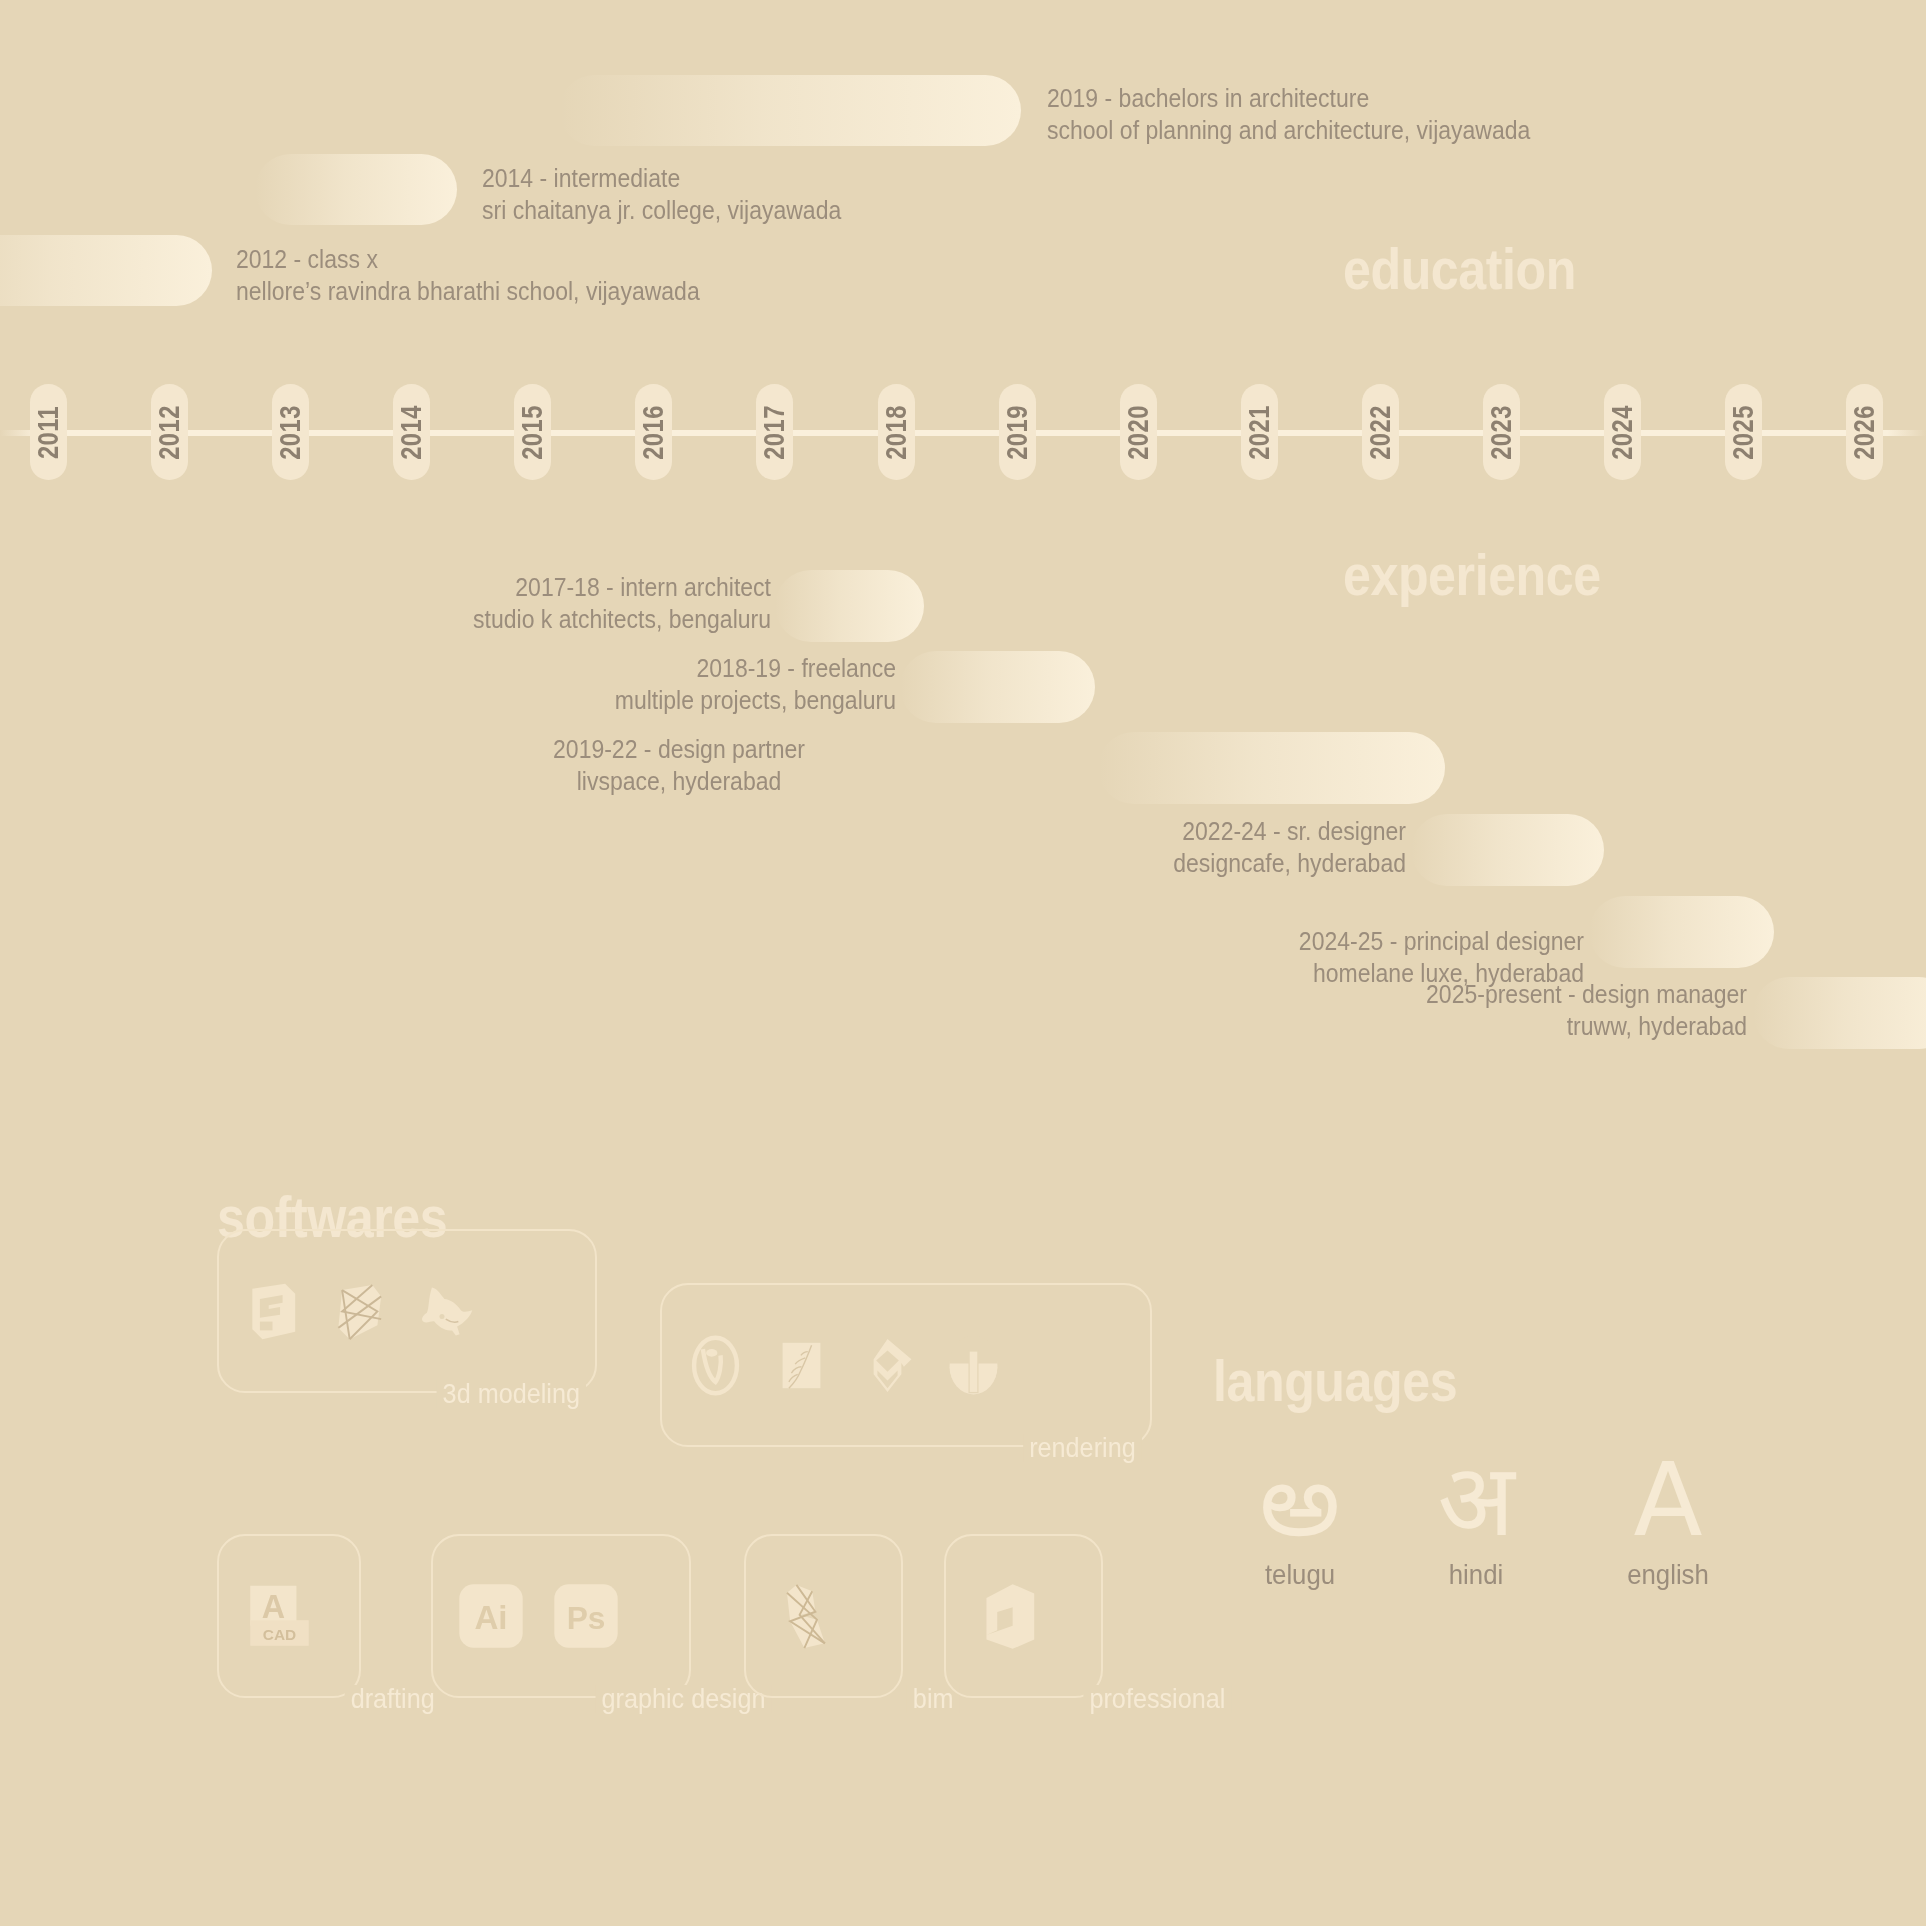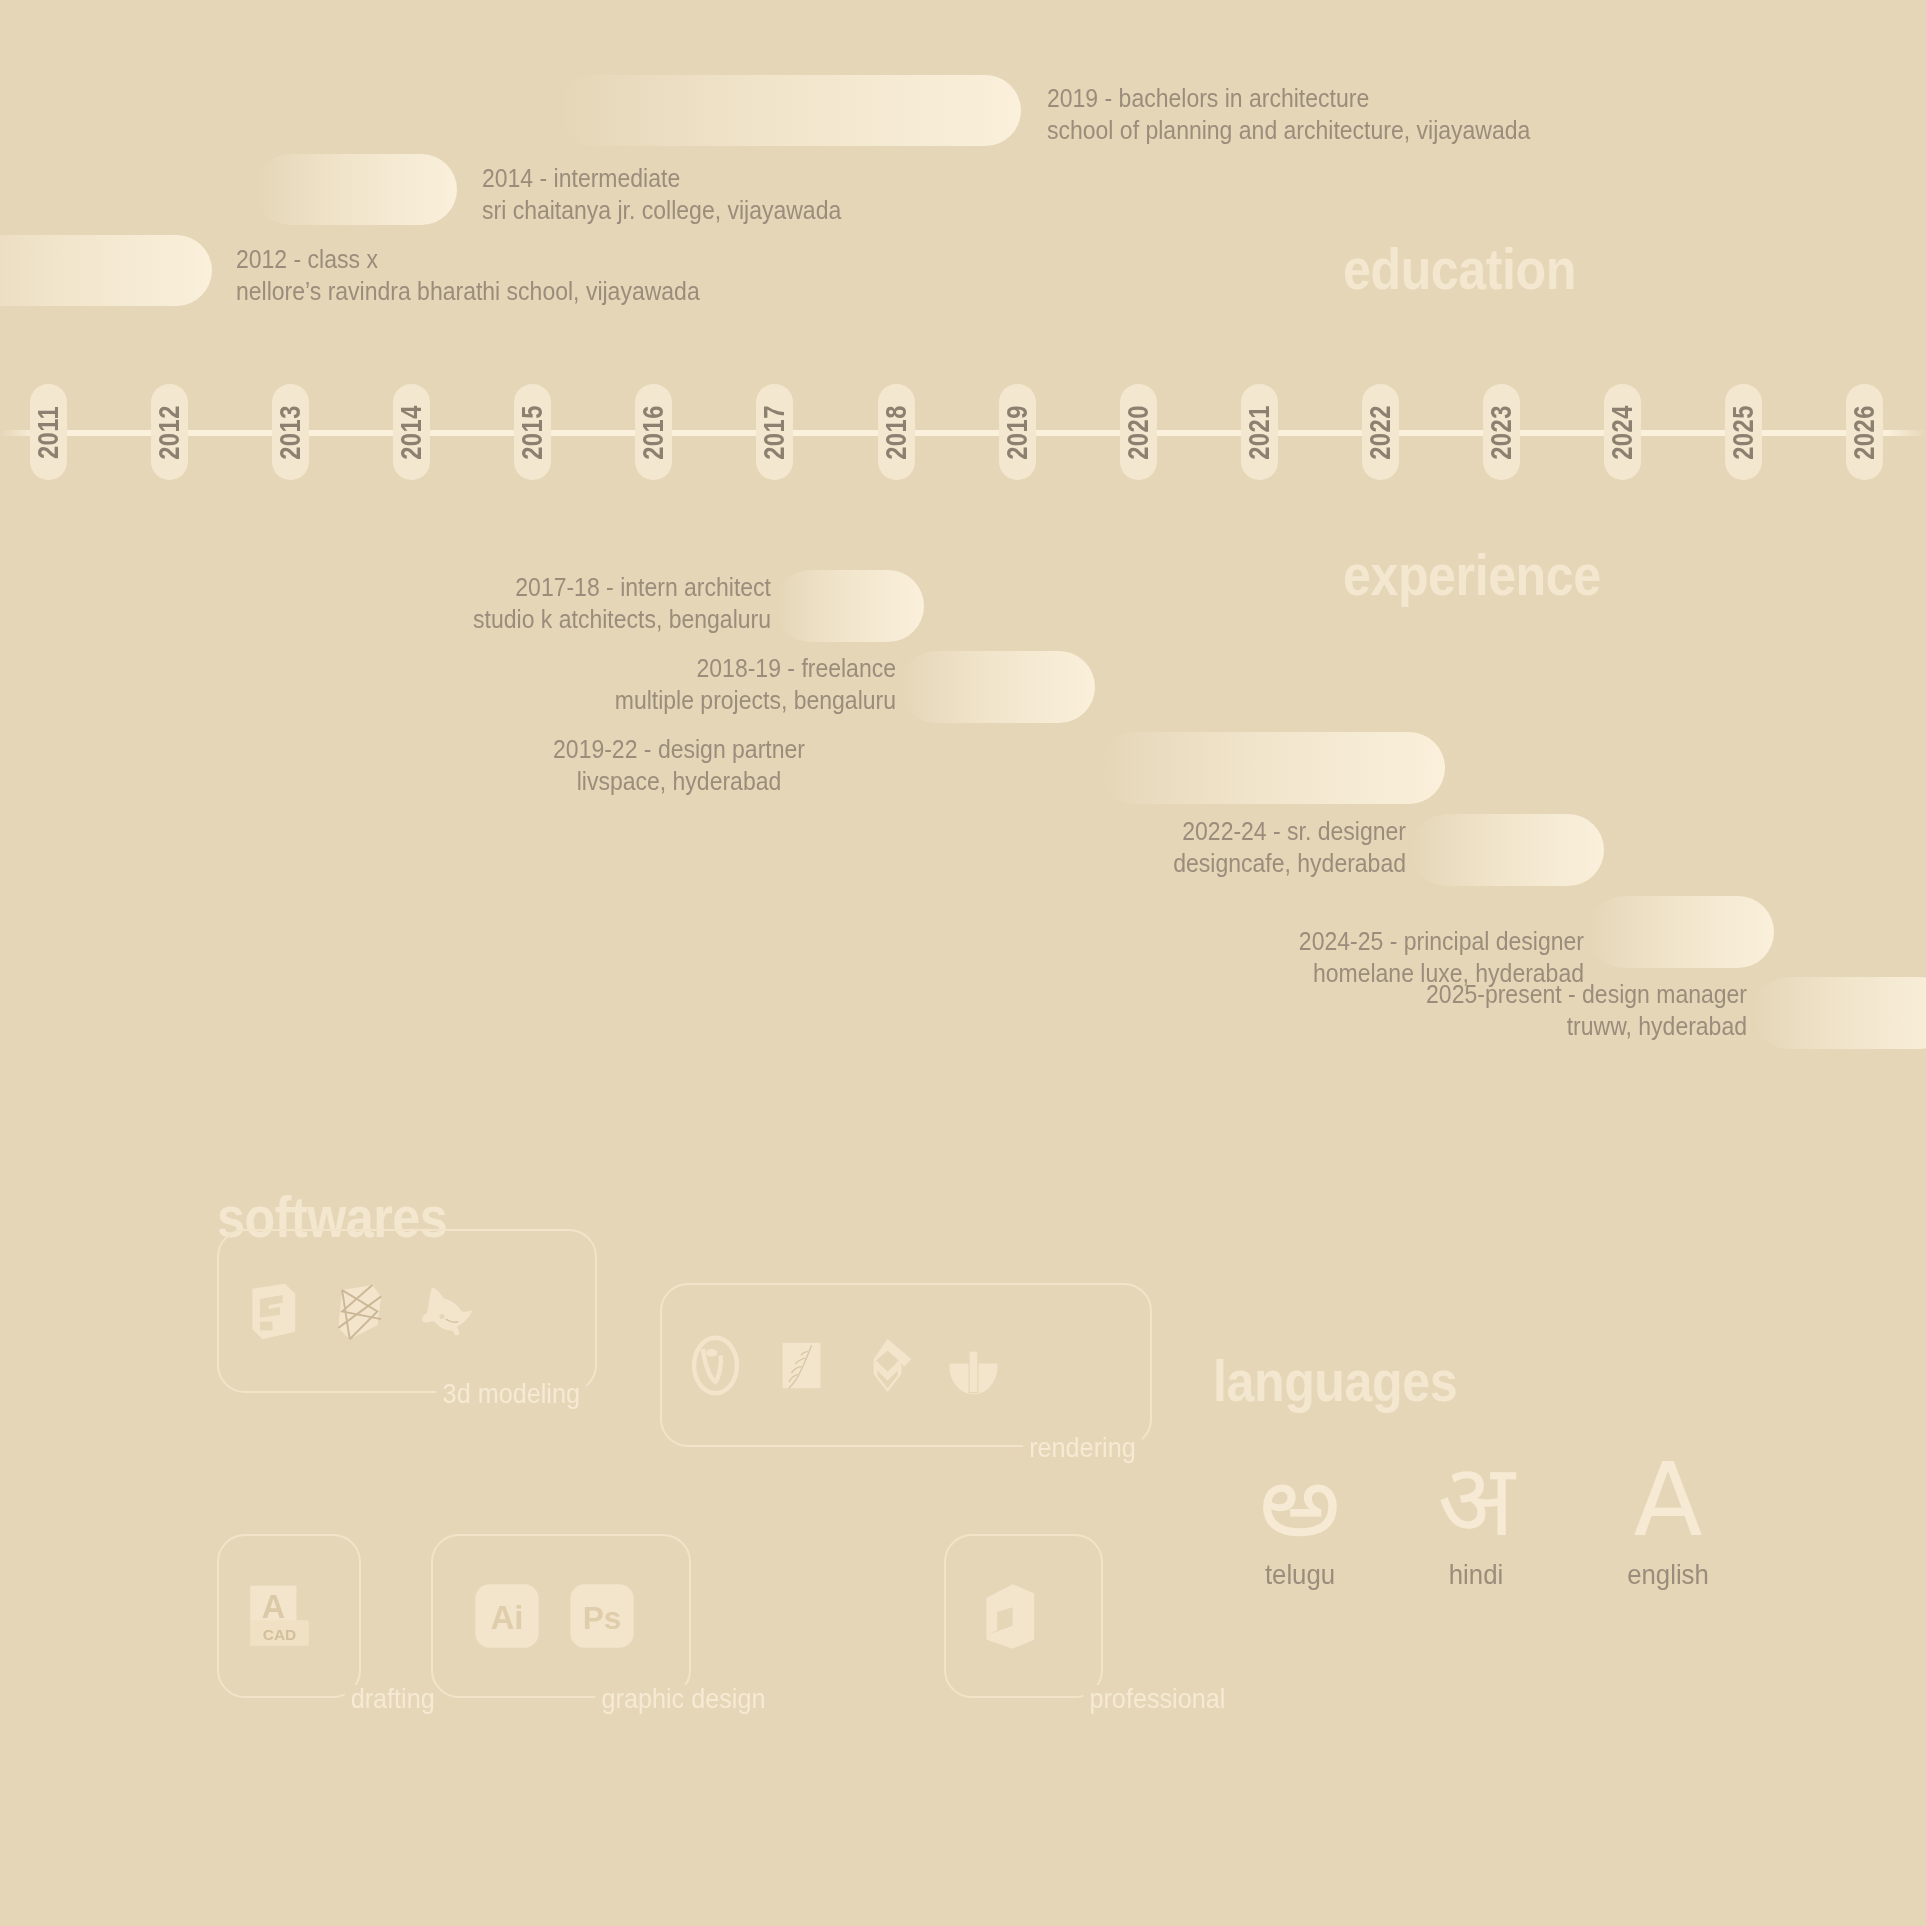--- a/index.html
+++ b/index.html
@@ -300,37 +300,52 @@
           <path d="M12 55 L88 55 L88 88 L12 88 Z" fill="#f0e0c4"></path>
           <text x="42" y="52" font-family="Liberation Sans, sans-serif" font-size="42" font-weight="bold" fill="#dcc9a7" text-anchor="middle">A</text>
           <text x="50" y="80" font-family="Liberation Sans, sans-serif" font-size="20" font-weight="bold" fill="#d3bf9c" text-anchor="middle">CAD</text>
         </svg>
       </div>
     </div>
     <div class="sw-label" style="right:-82px;bottom:-17.3px;">drafting</div>
   </div>
 
   <div class="sw-group" style="left:431px;top:1534px;width:260px;height:164px;">
-    <div class="sw-row" style="justify-content:center;margin-left:16px;">
+    <div class="sw-row" style="justify-content:center;">
       <div class="ico" style="width:72px;height:72px;">
         <svg viewBox="0 0 100 100">
           <rect x="6" y="6" width="88" height="88" rx="20" fill="#f3e5cb"></rect>
           <text x="50" y="68" font-family="Liberation Sans, sans-serif" font-size="46" font-weight="bold" fill="#dfcdab" text-anchor="middle">Ai</text>
         </svg>
       </div>
       <div class="ico" style="width:72px;height:72px;">
         <svg viewBox="0 0 100 100">
           <rect x="6" y="6" width="88" height="88" rx="20" fill="#f3e5cb"></rect>
           <text x="50" y="68" font-family="Liberation Sans, sans-serif" font-size="44" font-weight="bold" fill="#dfcdab" text-anchor="middle">Ps</text>
         </svg>
       </div>
     </div>
     <div class="sw-label" style="right:-82px;bottom:-17.3px;">graphic design</div>
   </div>
 
+  <div class="sw-group" style="left:744px;top:1534px;width:159px;height:164px;">
+    <div class="sw-row" style="justify-content:center;">
+      <div class="ico" style="width:79px;height:79px;">
+        <svg viewBox="0 0 100 100">
+          <path d="M36 10 L56 18 L60 44 L40 48 L62 54 L72 84 L46 90 L28 56 L24 20 Z" fill="#f3e5cb"></path>
+          <g stroke="#cdb995" stroke-width="2.4" fill="none">
+            <path d="M36 10 L60 44 L28 56 L72 84"></path>
+            <path d="M24 20 L62 54 L46 90"></path>
+            <path d="M56 18 L40 48 L72 84"></path>
+          </g>
+        </svg>
+      </div>
+    </div>
+    <div class="sw-label" style="right:-58px;bottom:-17.3px;">bim</div>
+  </div>
 
   <div class="sw-group" style="left:944px;top:1534px;width:159px;height:164px;">
     <div class="sw-row" style="justify-content:center;">
       <div class="ico" style="width:77px;height:77px;">
         <svg viewBox="0 0 100 100">
           <path d="M58 8 L86 20 L86 80 L58 92 L24 80 L24 74 L58 62 L58 38 L38 44 L38 68 L24 74 L24 26 Z" fill="#f3e5cb"></path>
         </svg>
       </div>
     </div>
     <div class="sw-label" style="right:-130px;bottom:-17.3px;">professional</div>

